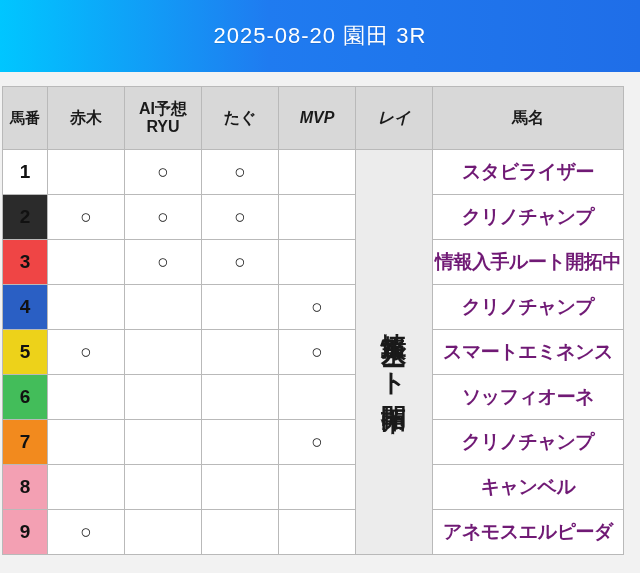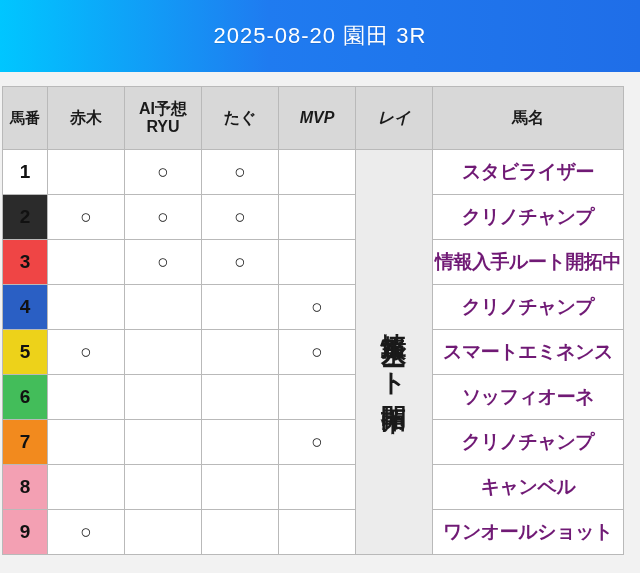--- a/index.html
+++ b/index.html
@@ -213,19 +213,19 @@
           <td class="mark"></td>
           <td class="mark"></td>
           <td class="horse-name">キャンベル</td>
         </tr>
         <tr>
           <td class="num fc-pink">9</td>
           <td class="mark">○</td>
           <td class="mark"></td>
           <td class="mark"></td>
           <td class="mark"></td>
-          <td class="horse-name">ワンオールショット</td>
+          <td class="horse-name">アネモスエルピーダ</td>
         </tr>
       </tbody>
     </table>
   </div>
 
 </div>
 
 </body></html>

